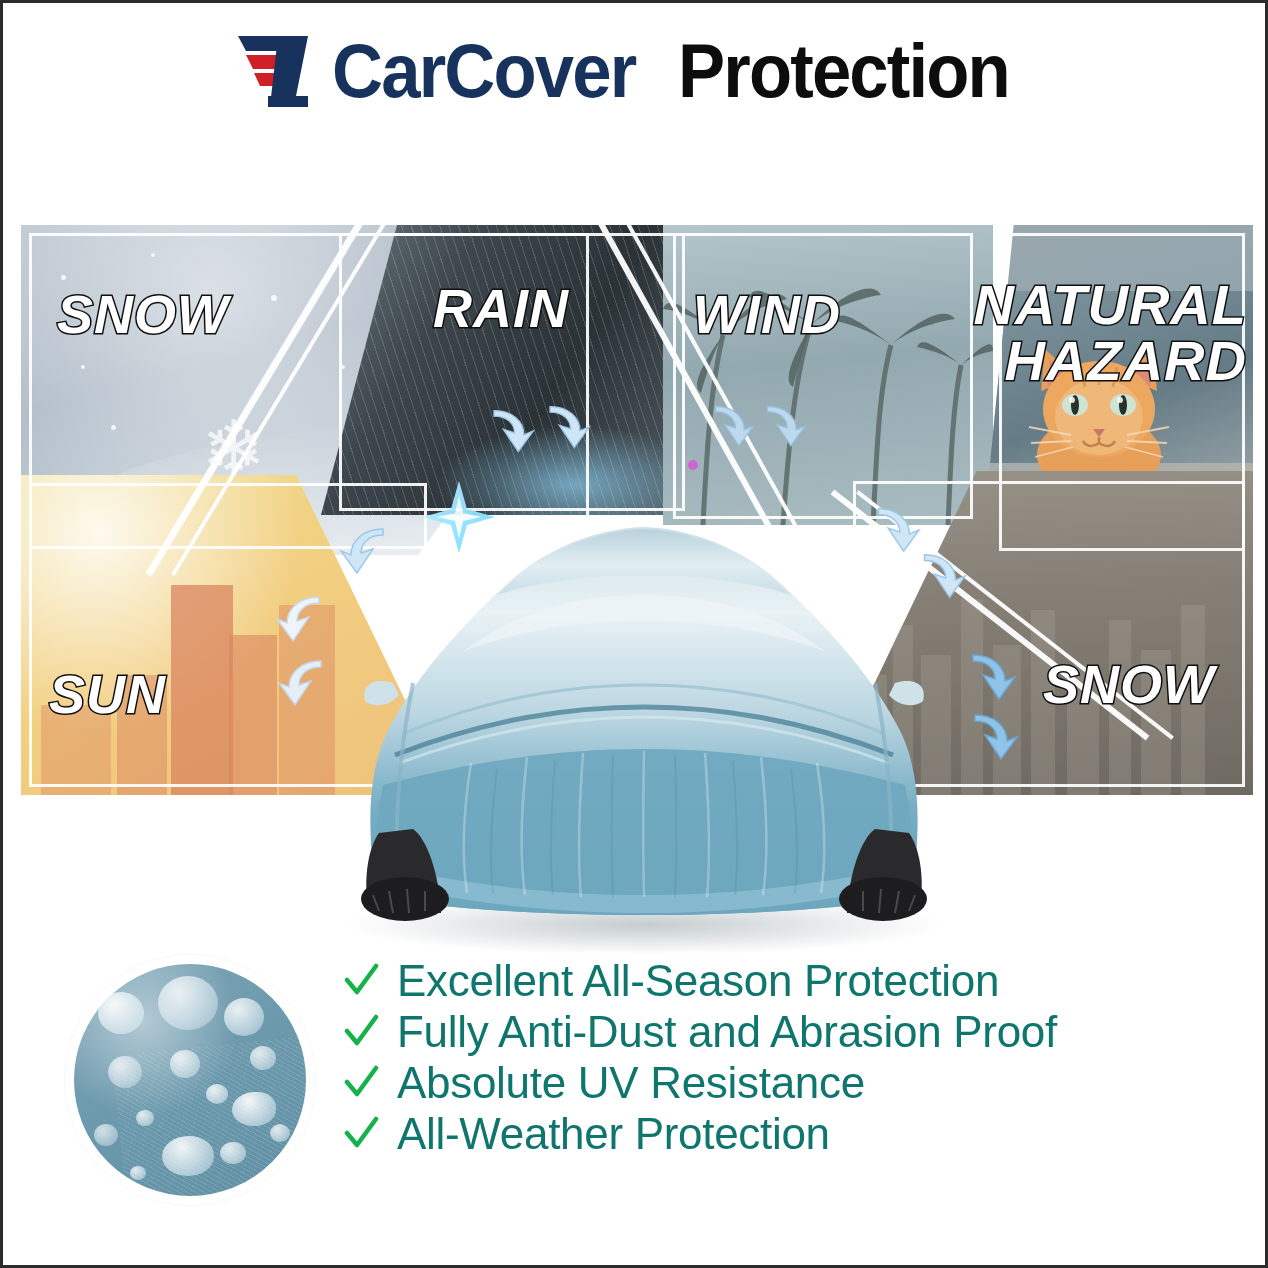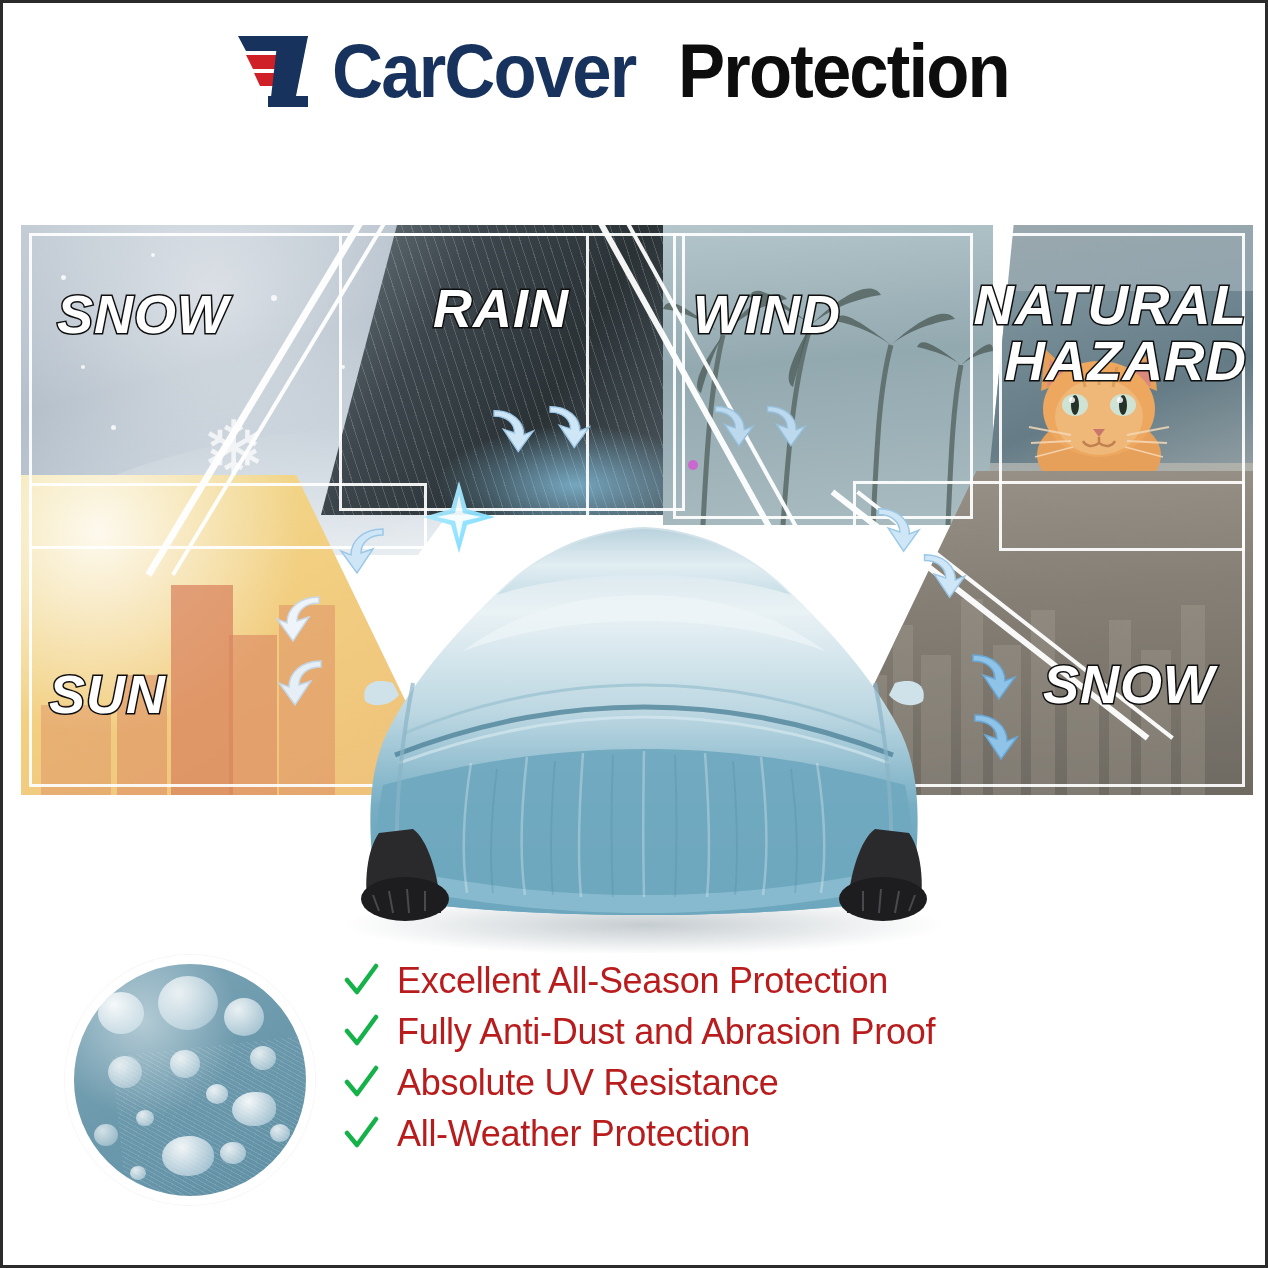--- a/index.html
+++ b/index.html
@@ -158,21 +158,21 @@
   
   .arrow { position:absolute; z-index:22; }
 
   
   .features {
     position:absolute; left:340px; top:952px; z-index:30;
   }
   .feat-row { display:flex; align-items:center; gap:18px; height:51px; }
   .check { width:36px; height:36px; flex:0 0 36px; }
   .feat-text {
-    font-size:36px; color:#b91c1c; letter-spacing:-0.3px;
+    font-size:44px; color:#0f766e; letter-spacing:-0.3px;
     white-space:nowrap;
   }
 
   .droplet-circle {
     position:absolute; left:62px; top:952px;
     width:250px; height:250px; border-radius:50%;
     border:9px solid #ffffff; overflow:hidden; z-index:30;
     box-shadow:0 0 0 1px rgba(0,0,0,.04);
     background:
       radial-gradient(circle at 30% 25%, rgba(255,255,255,.45), transparent 40%),

